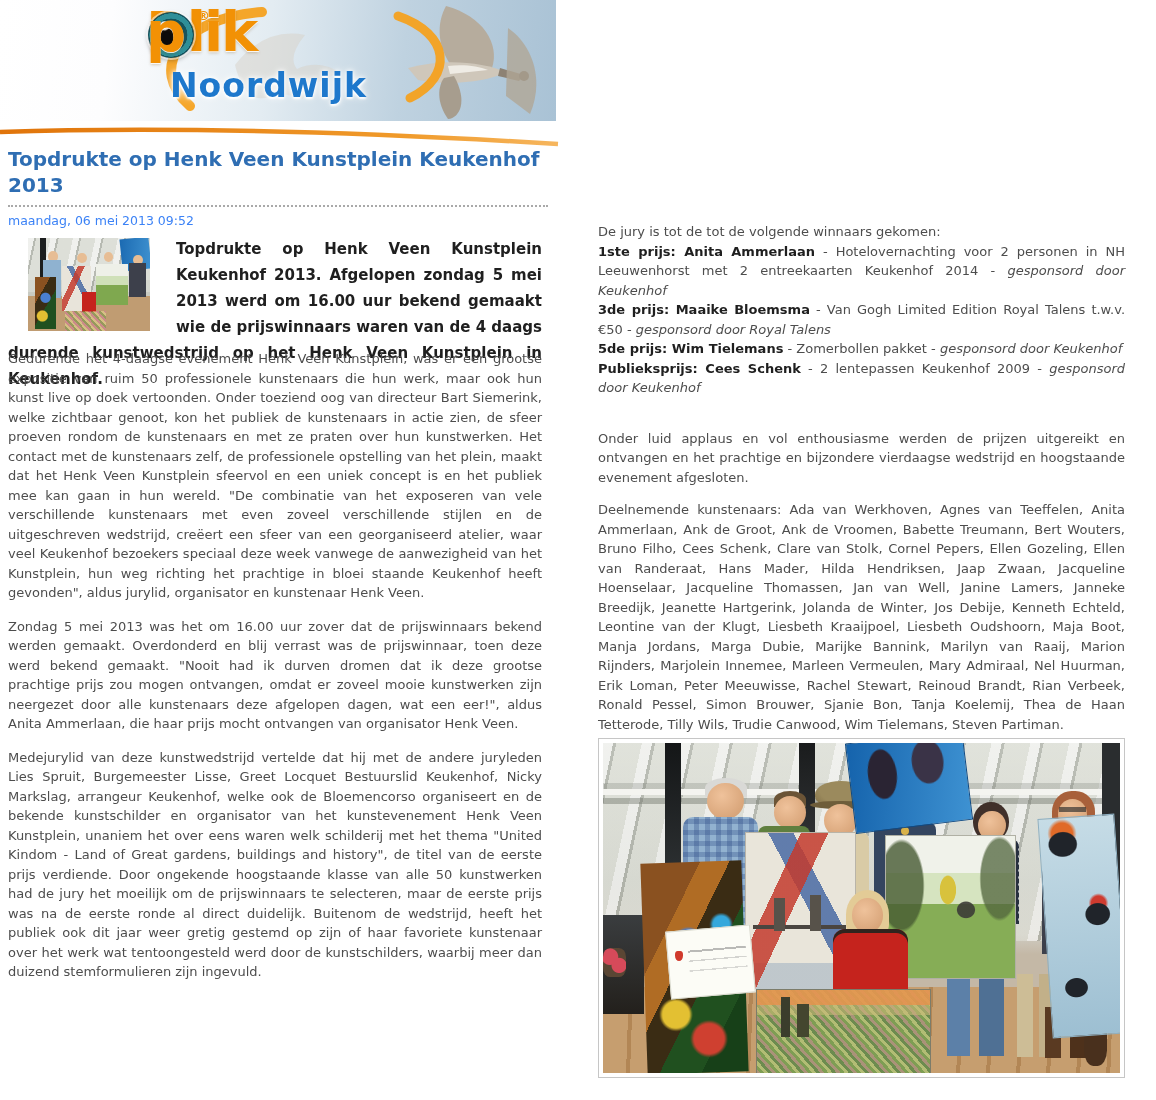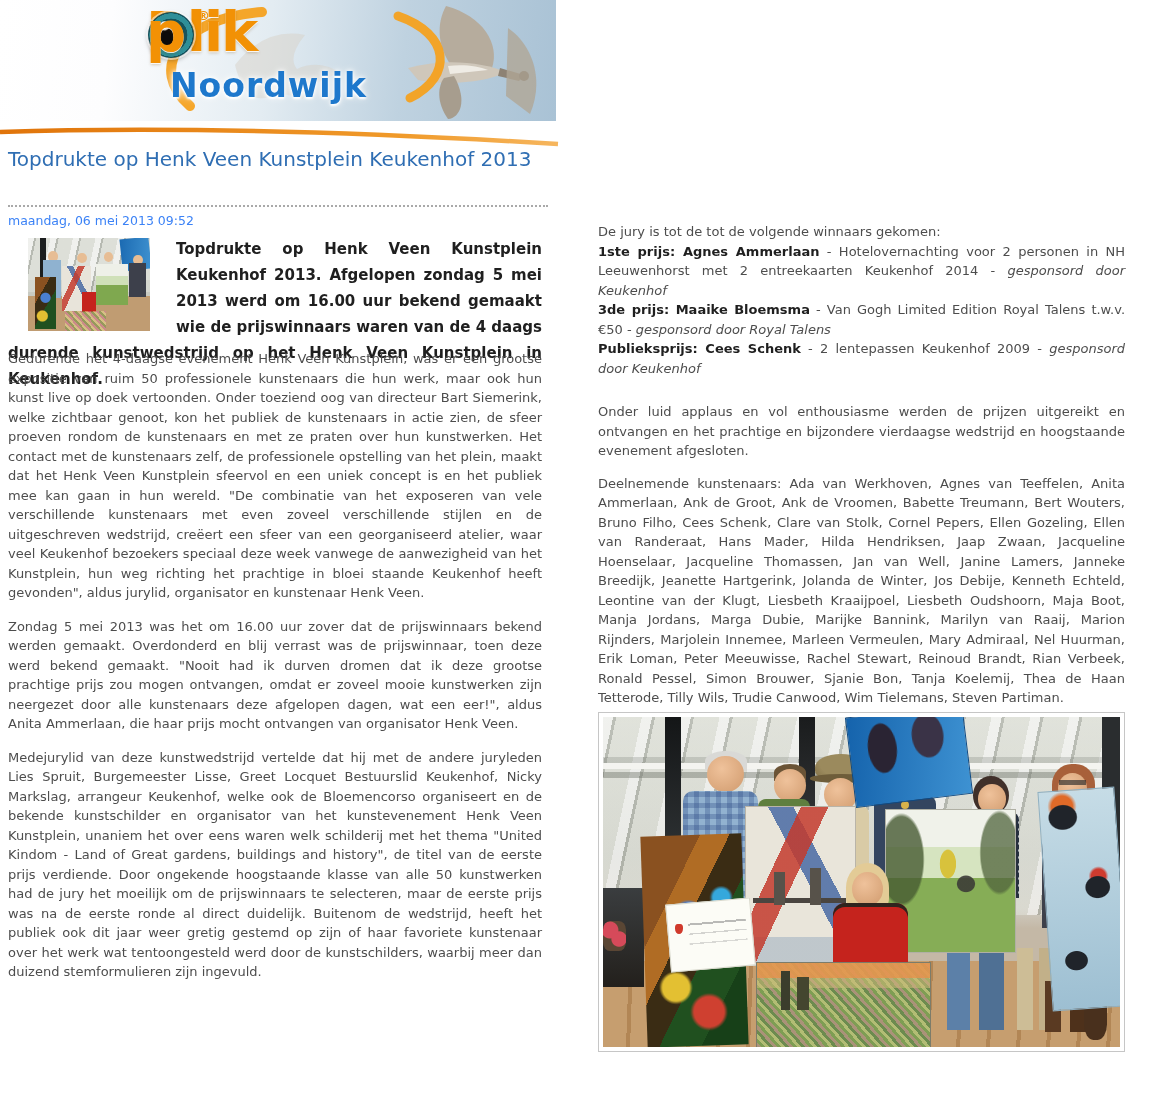--- a/index.html
+++ b/index.html
@@ -18,35 +18,35 @@
        background:radial-gradient(circle at 36% 30%,rgba(255,255,255,.95) 0 9%,rgba(255,255,255,0) 12%),
                   radial-gradient(circle at 50% 50%,#0b0b0b 0 34%,#17545c 36% 50%,#2f8f98 51% 66%,#15525e 67% 84%,#0a2f3c 85% 100%);
        box-shadow:0 0 0 2px rgba(255,255,255,.55),0 2px 5px rgba(0,0,0,.35);}
   .reg{position:relative;margin:2px 0 0 2px;align-self:flex-start;font-size:13px;font-weight:700;color:#f29105;}
   .logo-sub{left:170px;top:66px;font-size:33px;font-weight:700;letter-spacing:1px;color:#1e78cc;
             text-shadow:0 0 4px #fff,0 0 9px #fff,0 2px 2px rgba(255,255,255,.9);}
   .swoosh{position:absolute;left:0;top:126px;width:560px;height:24px;}
 
   
   .article-title{position:absolute;left:8px;top:146px;width:536px;margin:0;
-                 font-size:20px;line-height:26px;font-weight:400;color:#2f6eb3;}
+                 font-size:20px;line-height:26px;font-weight:700;color:#2f6eb3;}
   .title-rule{position:absolute;left:8px;top:205px;width:540px;height:0;border-bottom:2px dotted #a9a9a9;}
   .article-date{position:absolute;left:8px;top:213px;font-size:12.5px;color:#3b82f6;}
 
   .intro-block{position:absolute;left:8px;top:236px;width:534px;font-size:15px;line-height:26px;}
   .thumb{float:left;width:122px;height:93px;margin:2px 26px 4px 20px;position:relative;overflow:hidden;
          background:linear-gradient(#d9dbd4 0 45%,#c8cac2 45% 62%,#c09c72 62% 100%);}
   .intro-text{text-align:justify;font-weight:700;color:#1f1f1f;}
 
   .col-left{position:absolute;left:8px;top:349px;width:534px;font-size:13px;line-height:19.5px;text-align:justify;}
   .col-left p{margin:0 0 14px 0;}
 
   
   .col-right{position:absolute;left:598px;top:222px;width:527px;font-size:13px;line-height:19.5px;text-align:justify;}
-  .jury{margin:0 0 24px 0;}
+  .jury{margin:0 0 31px 0;}
   .winner{font-weight:700;color:#1f1f1f;}
   .sponsor{font-style:italic;}
   .closing{margin:0 0 13px 0;}
   .participants{margin:0 0 4px 0;}
   .photo-frame{border:1px solid #c6c6c6;background:#fff;padding:4px;width:517px;}
 
   
   .photo-inner{position:relative;width:517px;height:330px;overflow:hidden;
                background:linear-gradient(#dddfd8 0%,#c9cbc3 42%,#cfccc2 58%,#c4b8a6 64%);}
   .photo-inner div{position:absolute;}
@@ -233,22 +233,23 @@
 
   <div class="col-left">
     <p>Gedurende het 4-daagse evenement Henk Veen Kunstplein, was er een grootse expositie van ruim 50 professionele kunstenaars die hun werk, maar ook hun kunst live op doek vertoonden. Onder toeziend oog van directeur Bart Siemerink, welke zichtbaar genoot, kon het publiek de kunstenaars in actie zien, de sfeer proeven rondom de kunstenaars en met ze praten over hun kunstwerken. Het contact met de kunstenaars zelf, de professionele opstelling van het plein, maakt dat het Henk Veen Kunstplein sfeervol en een uniek concept is en het publiek mee kan gaan in hun wereld. "De combinatie van het exposeren van vele verschillende kunstenaars met even zoveel verschillende stijlen en de uitgeschreven wedstrijd, creëert een sfeer van een georganiseerd atelier, waar veel Keukenhof bezoekers speciaal deze week vanwege de aanwezigheid van het Kunstplein, hun weg richting het prachtige in bloei staande Keukenhof heeft gevonden", aldus jurylid, organisator en kunstenaar Henk Veen.</p>
     <p>Zondag 5 mei 2013 was het om 16.00 uur zover dat de prijswinnaars bekend werden gemaakt. Overdonderd en blij verrast was de prijswinnaar, toen deze werd bekend gemaakt. "Nooit had ik durven dromen dat ik deze grootse prachtige prijs zou mogen ontvangen, omdat er zoveel mooie kunstwerken zijn neergezet door alle kunstenaars deze afgelopen dagen, wat een eer!", aldus Anita Ammerlaan, die haar prijs mocht ontvangen van organisator Henk Veen.</p>
     <p>Medejurylid van deze kunstwedstrijd vertelde dat hij met de andere juryleden Lies Spruit, Burgemeester Lisse, Greet Locquet Bestuurslid Keukenhof, Nicky Markslag, arrangeur Keukenhof, welke ook de Bloemencorso organiseert en de bekende kunstschilder en organisator van het kunstevenement Henk Veen Kunstplein, unaniem het over eens waren welk schilderij met het thema "United Kindom - Land of Great gardens, buildings and history", de titel van de eerste prijs verdiende. Door ongekende hoogstaande klasse van alle 50 kunstwerken had de jury het moeilijk om de prijswinnaars te selecteren, maar de eerste prijs was na de eerste ronde al direct duidelijk. Buitenom de wedstrijd, heeft het publiek ook dit jaar weer gretig gestemd op zijn of haar favoriete kunstenaar over het werk wat tentoongesteld werd door de kunstschilders, waarbij meer dan duizend stemformulieren zijn ingevuld.</p>
   </div>
 
   <div class="col-right">
     <div class="jury">
       <div>De jury is tot de tot de volgende winnaars gekomen:</div>
-      <div><span class="winner">1ste prijs: Agnes Ammerlaan</span><span> - Hotelovernachting voor 2 personen in NH Leeuwenhorst met 2 entreekaarten Keukenhof 2014 - </span><span class="sponsor">gesponsord door Keukenhof</span></div>
+      <div><span class="winner">1ste prijs: Anita Ammerlaan</span><span> - Hotelovernachting voor 2 personen in NH Leeuwenhorst met 2 entreekaarten Keukenhof 2014 - </span><span class="sponsor">gesponsord door Keukenhof</span></div>
       <div><span class="winner">3de prijs: Maaike Bloemsma</span><span> - Van Gogh Limited Edition Royal Talens t.w.v. €50 - </span><span class="sponsor">gesponsord door Royal Talens</span></div>
+      <div><span class="winner">5de prijs: Wim Tielemans</span><span> - Zomerbollen pakket - </span><span class="sponsor">gesponsord door Keukenhof</span></div>
       <div><span class="winner">Publieksprijs: Cees Schenk</span><span> - 2 lentepassen Keukenhof 2009 - </span><span class="sponsor">gesponsord door Keukenhof</span></div>
     </div>
 
     <div class="closing">Onder luid applaus en vol enthousiasme werden de prijzen uitgereikt en ontvangen en het prachtige en bijzondere vierdaagse wedstrijd en hoogstaande evenement afgesloten.</div>
     <div class="participants">Deelnemende kunstenaars: Ada van Werkhoven, Agnes van Teeffelen, Anita Ammerlaan, Ank de Groot, Ank de Vroomen, Babette Treumann, Bert Wouters, Bruno Filho, Cees Schenk, Clare van Stolk, Cornel Pepers, Ellen Gozeling, Ellen van Randeraat, Hans Mader, Hilda Hendriksen, Jaap Zwaan, Jacqueline Hoenselaar, Jacqueline Thomassen, Jan van Well, Janine Lamers, Janneke Breedijk, Jeanette Hartgerink, Jolanda de Winter, Jos Debije, Kenneth Echteld, Leontine van der Klugt, Liesbeth Kraaijpoel, Liesbeth Oudshoorn, Maja Boot, Manja Jordans, Marga Dubie, Marijke Bannink, Marilyn van Raaij, Marion Rijnders, Marjolein Innemee, Marleen Vermeulen, Mary Admiraal, Nel Huurman, Erik Loman, Peter Meeuwisse, Rachel Stewart, Reinoud Brandt, Rian Verbeek, Ronald Pessel, Simon Brouwer, Sjanie Bon, Tanja Koelemij, Thea de Haan Tetterode, Tilly Wils, Trudie Canwood, Wim Tielemans, Steven Partiman.</div>
 
     <div class="photo-frame">
       <div class="photo-inner">
         <div class="bp-truss"></div>
         <div class="bp-beam"></div>

